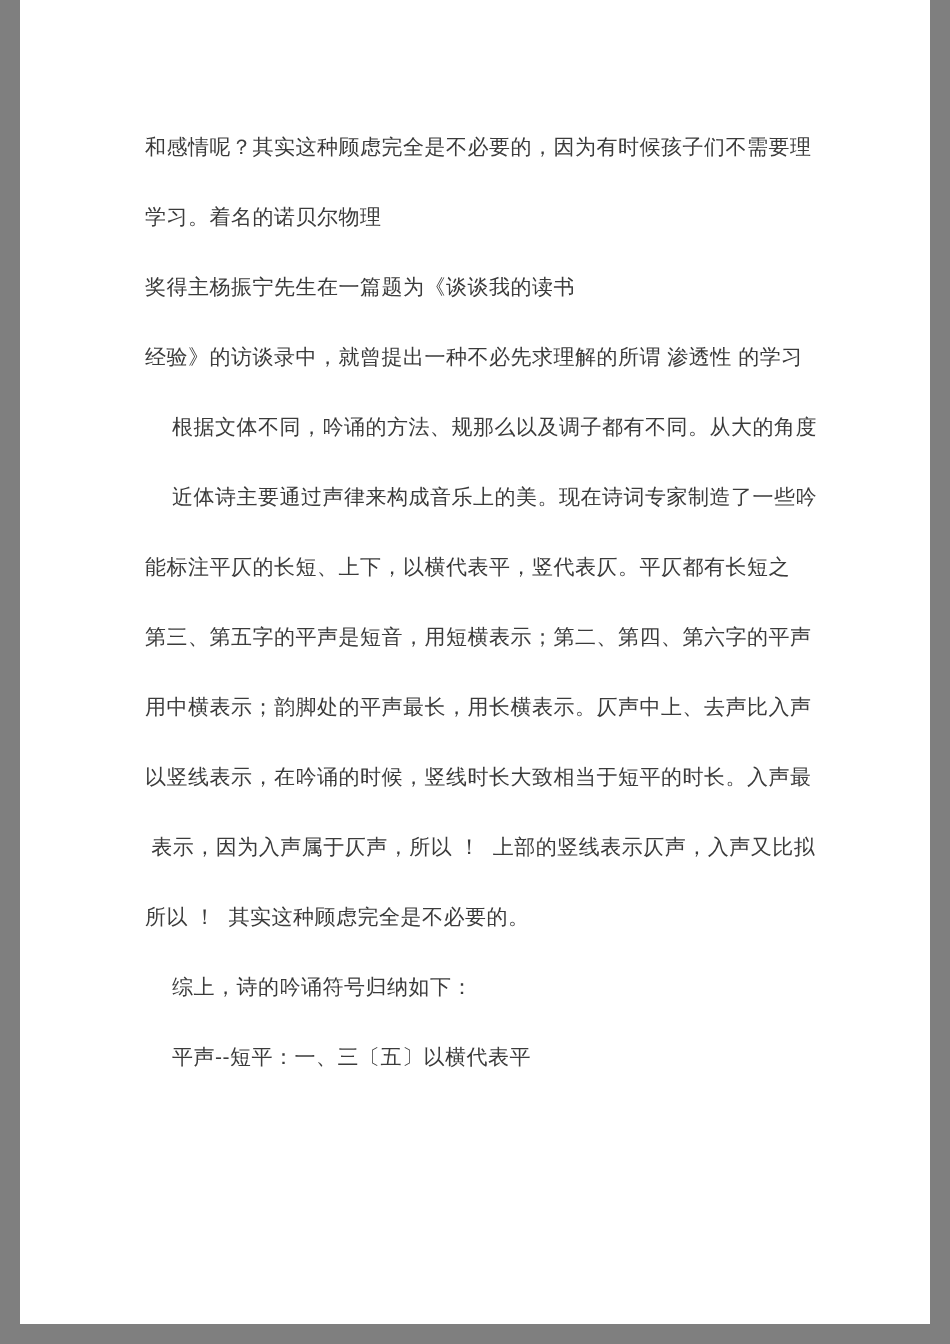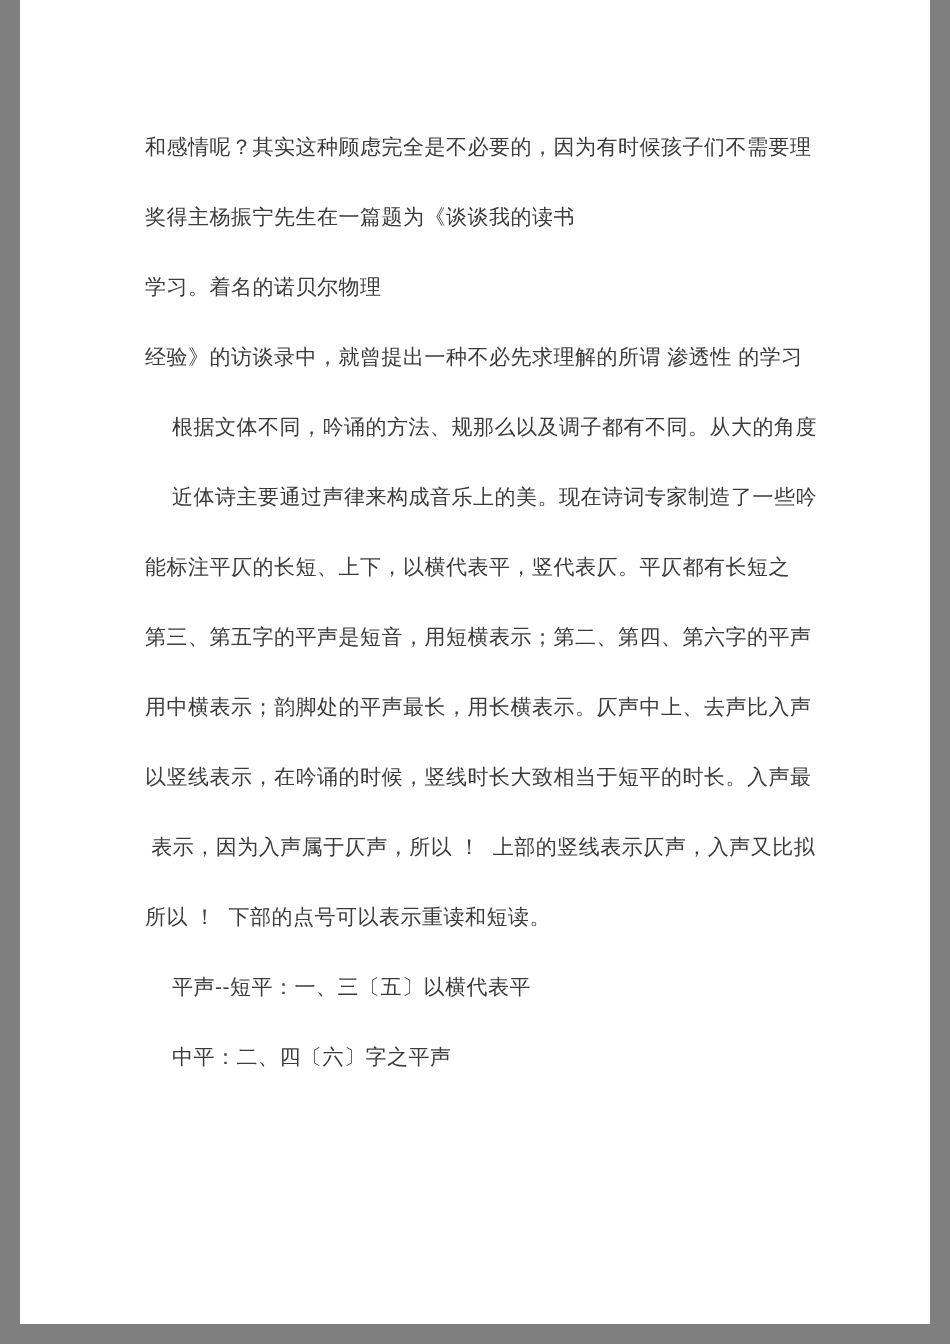--- a/index.html
+++ b/index.html
@@ -37,27 +37,27 @@
   .indent {
     padding-left: 27px;
   }
 </style>
 </head>
 <body>
 
 <div class="page">
   <div class="content">
     <div class="line">和感情呢？其实这种顾虑完全是不必要的，因为有时候孩子们不需要理解就能</div>
+    <div class="line">学习。着名的诺贝尔物理</div>
     <div class="line">奖得主杨振宁先生在一篇题为《谈谈我的读书</div>
-    <div class="line">学习。着名的诺贝尔物理</div>
     <div class="line">经验》的访谈录中，就曾提出一种不必先求理解的所谓 渗透性 的学习法。</div>
     <div class="line indent">根据文体不同，吟诵的方法、规那么以及调子都有不同。从大的角度来说，</div>
     <div class="line indent">近体诗主要通过声律来构成音乐上的美。现在诗词专家制造了一些吟诵符号，</div>
     <div class="line">能标注平仄的长短、上下，以横代表平，竖代表仄。平仄都有长短之分，第一、</div>
     <div class="line">第三、第五字的平声是短音，用短横表示；第二、第四、第六字的平声较长，</div>
     <div class="line">用中横表示；韵脚处的平声最长，用长横表示。仄声中上、去声比入声要长，</div>
     <div class="line">以竖线表示，在吟诵的时候，竖线时长大致相当于短平的时长。入声最短，以 ！</div>
     <div class="line"> 表示，因为入声属于仄声，所以 ！  上部的竖线表示仄声，入声又比拟重而重，</div>
-    <div class="line">所以 ！  下部的点号可以表示重读和短读。</div>
+    <div class="line">所以 ！  其实这种顾虑完全是不必要的。</div>
+    <div class="line indent">综上，诗的吟诵符号归纳如下：</div>
     <div class="line indent">平声--短平：一、三〔五〕以横代表平</div>
-    <div class="line indent">中平：二、四〔六〕字之平声</div>
   </div>
 </div>
 
 </body></html>

